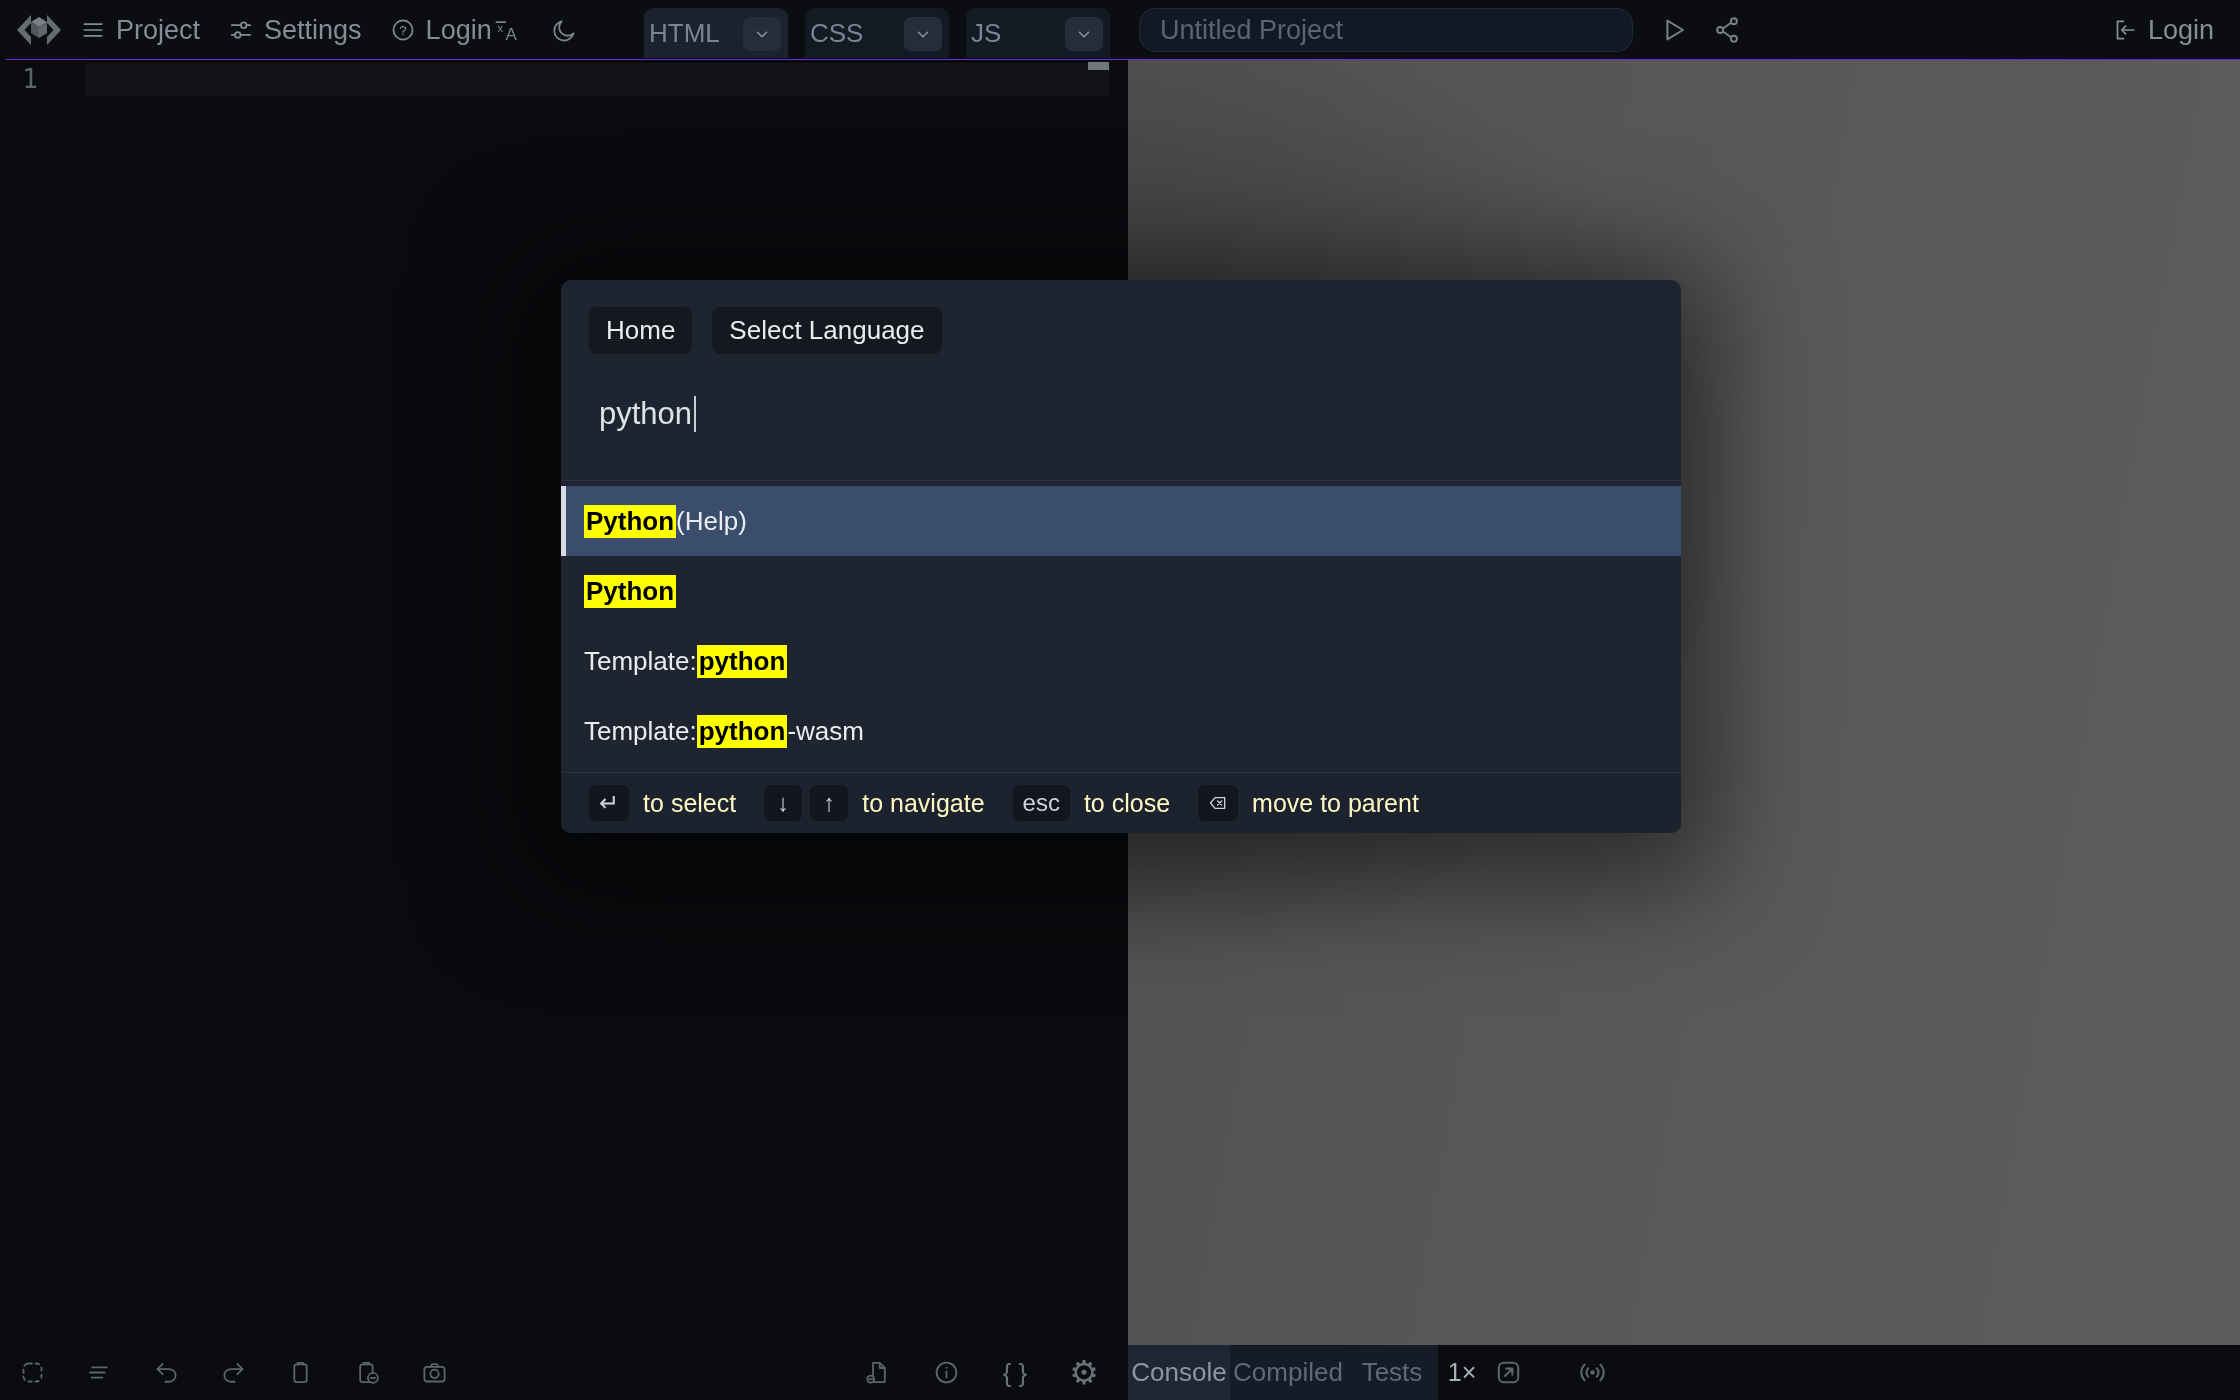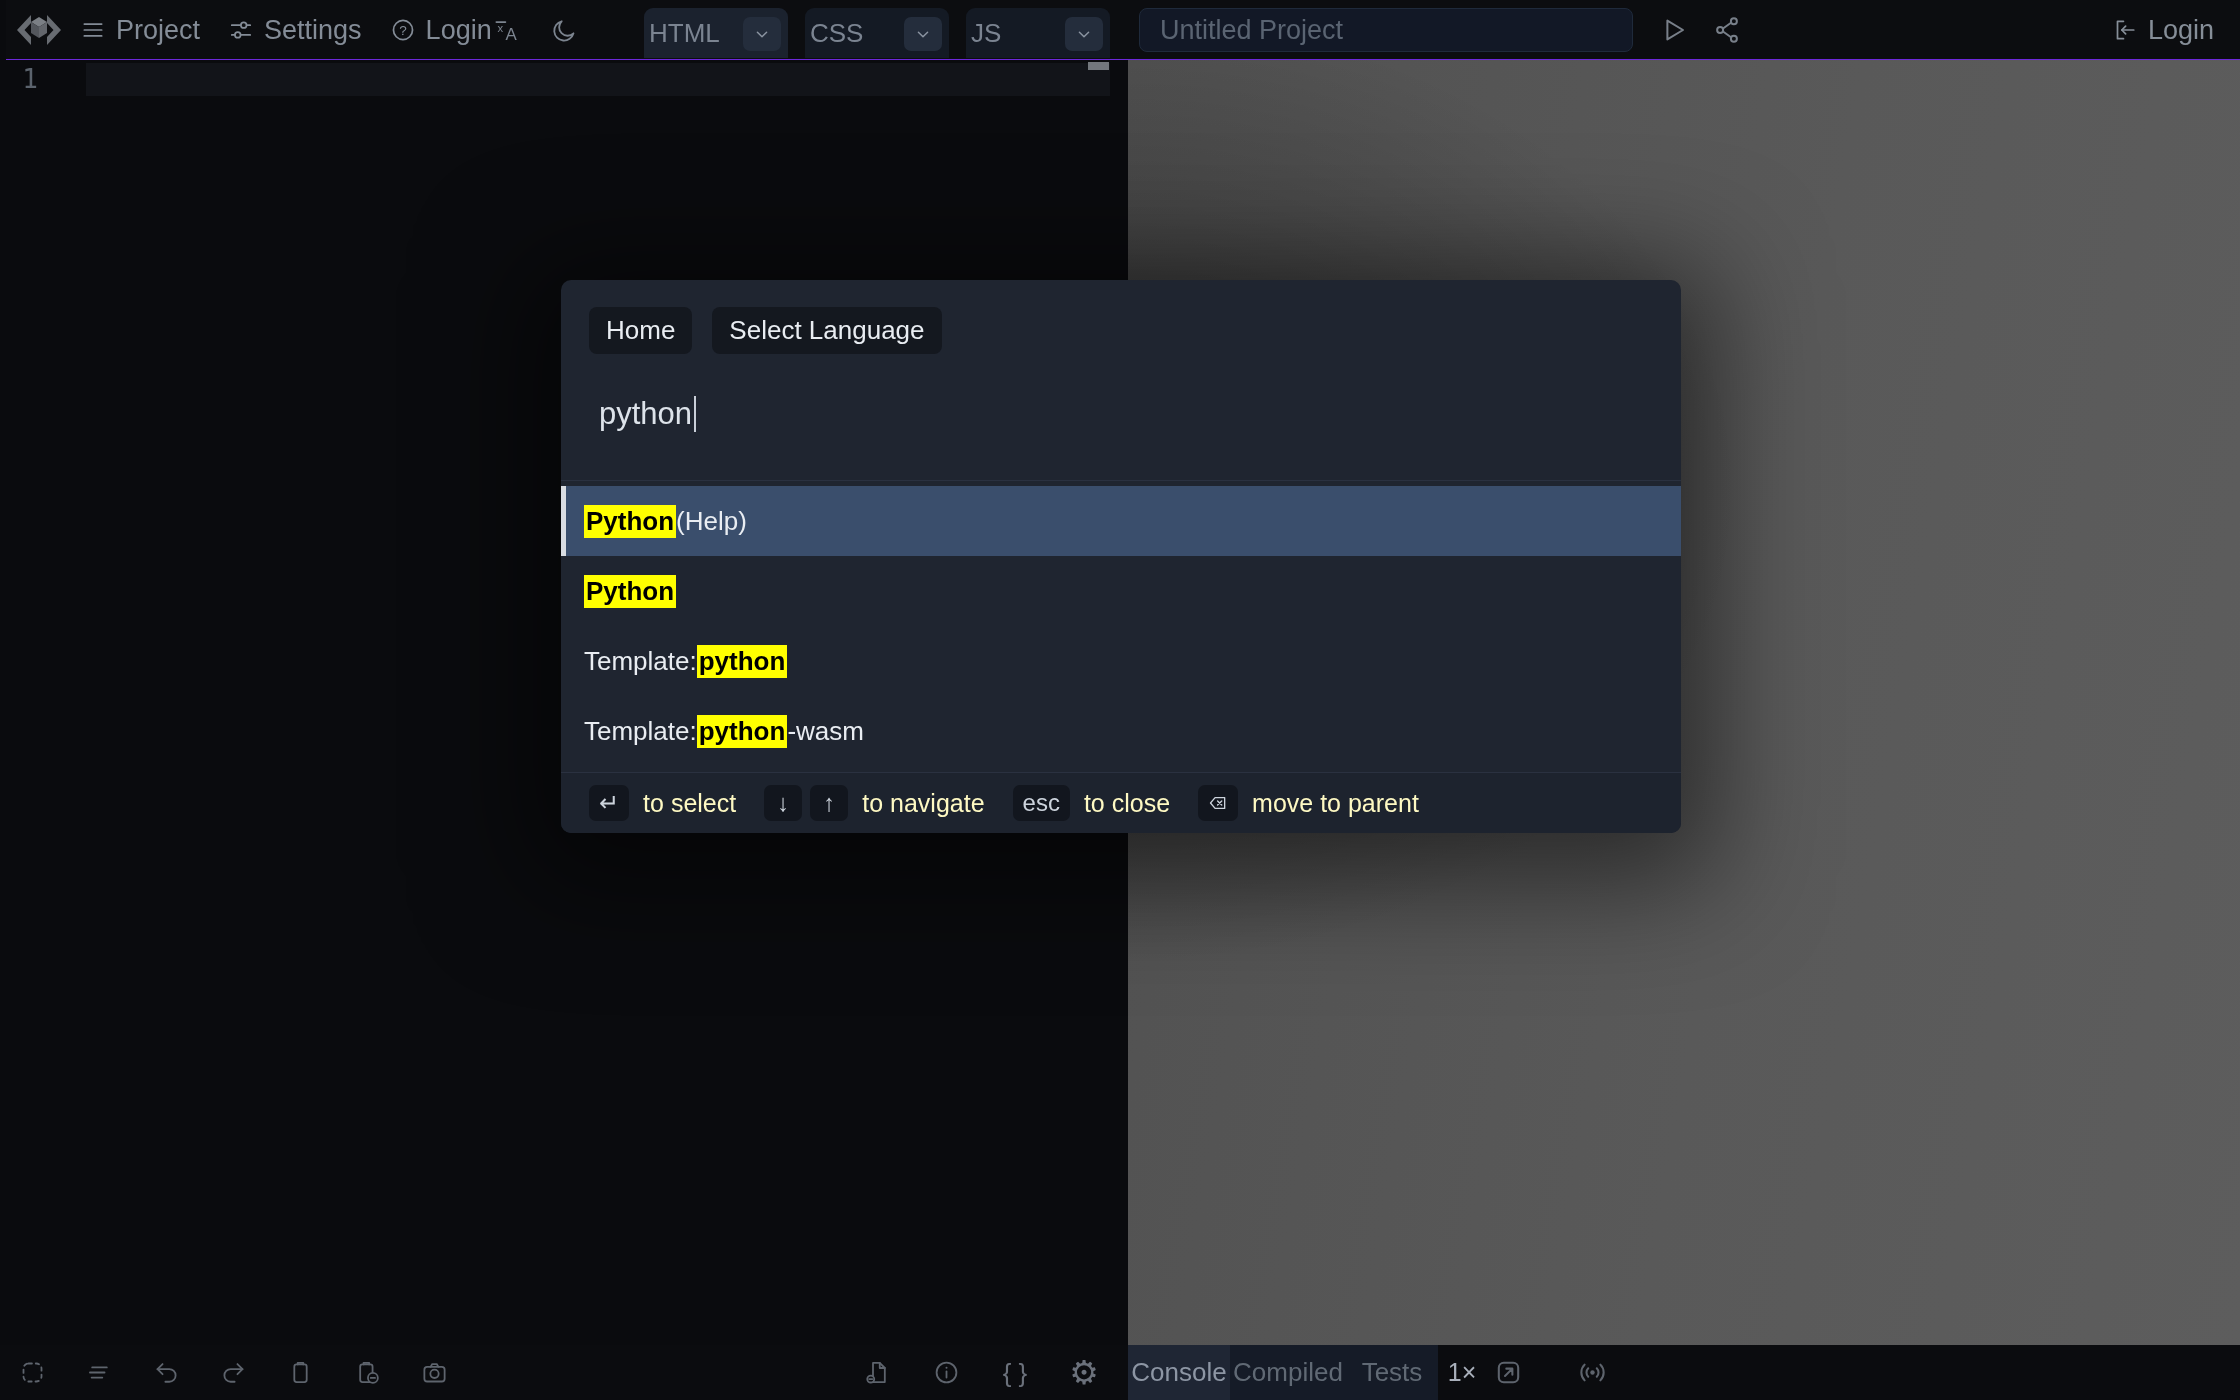--- a/index.html
+++ b/index.html
@@ -16,21 +16,21 @@
   .quick-icons { position:absolute; left:487px; top:0; height:60px; display:flex; align-items:center; gap:31px; color:#7c848f; }
   .quick-icons .icon { width:27px; height:27px; cursor:pointer; }
 
   .tabs { position:absolute; left:638px; top:8px; display:flex; gap:17px; }
   .tab { position:relative; width:144px; height:50px; border-radius:9px 9px 0 0; background:#141a24; display:flex; align-items:center; cursor:pointer; }
   .tab.active { background:#1b222e; }
   .tab-label { margin-left:5px; font-size:26px; color:#7b8491; }
   .tab-caret { position:absolute; right:7px; top:9px; width:38px; height:34px; border-radius:7px; background:#242d3c; color:#8b94a1; display:flex; align-items:center; justify-content:center; }
   .tab-caret .icon { width:22px; height:22px; }
 
-  .project-title { position:absolute; left:1133px; top:8px; width:494px; height:44px; background:#121826; border:1px solid #1f2a3b; border-radius:8px; color:#5a6472; font-size:27px; padding:0 20px; font-family:"Liberation Sans",sans-serif; outline:none; }
+  .project-title { position:absolute; left:1133px; top:8px; width:494px; height:44px; background:#121826; border:1px solid #1f2a3b; border-radius:16px; color:#5a6472; font-size:27px; padding:0 20px; font-family:"Liberation Sans",sans-serif; outline:none; }
   .run-share { position:absolute; left:1652px; top:0; height:60px; display:flex; align-items:center; gap:24px; color:#787f89; }
   .run-share .icon { width:30px; height:30px; cursor:pointer; }
   .login { position:absolute; right:32px; top:0; height:60px; display:flex; align-items:center; gap:11px; color:#868e98; font-size:27px; cursor:pointer; }
   .login .icon { width:26px; height:26px; }
 
   
   .editor-pane { position:absolute; left:0; top:60px; width:1128px; height:1285px; background:#0a0b0e; }
   .current-line { position:absolute; left:86px; top:3px; width:1024px; height:33px; background:#121419; }
   .gutter-num { position:absolute; left:14px; top:3px; width:24px; height:33px; line-height:33px; text-align:right; color:#5b636d; font-size:26px; font-family:"DejaVu Sans Mono", monospace; }
   .scroll-thumb { position:absolute; left:1088px; top:2px; width:21px; height:8px; background:#73777d; }

